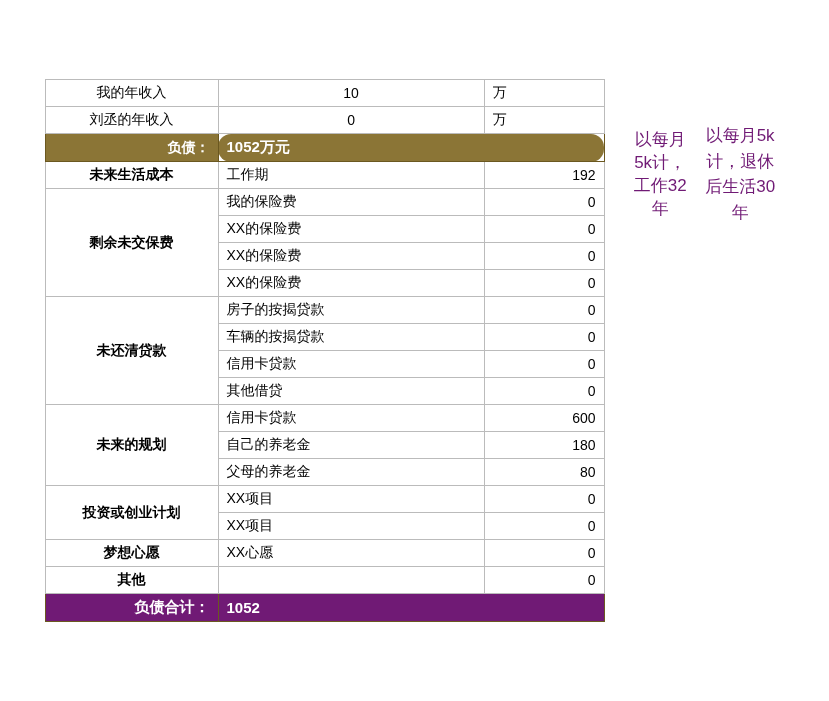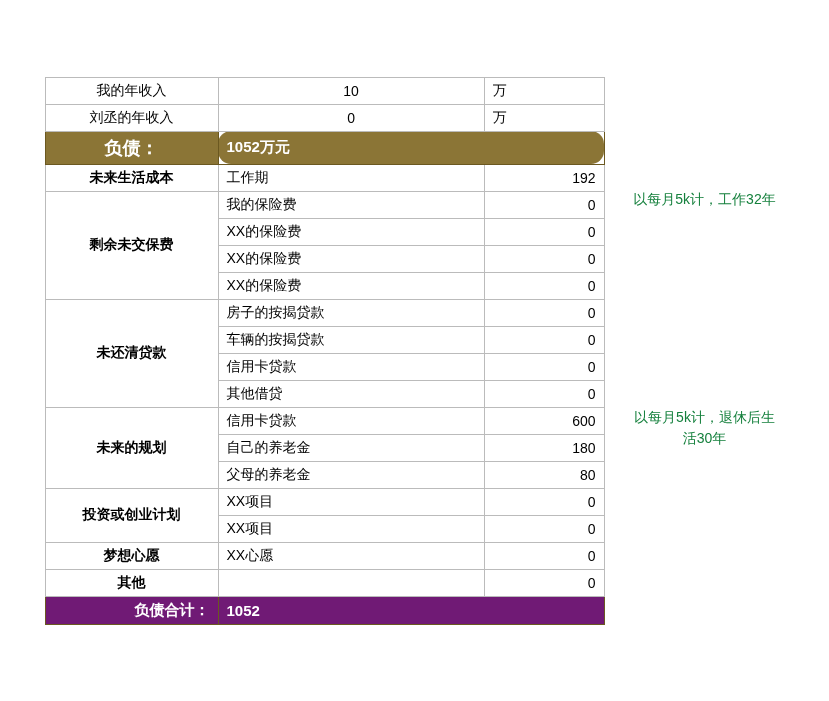--- a/index.html
+++ b/index.html
@@ -70,25 +70,25 @@
     }
 
     .value-cell {
       text-align: right;
       background: #fff;
       padding-right: 10px;
     }
 
     .side-notes {
       display: flex;
-      flex-direction: column;
+      flex-direction: row;
       gap: 0;
       width: 160px;
-      font-size: 14px;
-      color: #15803d;
+      font-size: 17px;
+      color: #701a75;
     }
 
     .side-note {
       display: flex;
       align-items: center;
       justify-content: center;
       text-align: center;
       padding: 4px 6px;
     }
   </style>
@@ -109,21 +109,21 @@
         <td style="text-align:center;">10</td>
         <td style="text-align:left;">万</td>
       </tr>
       <tr class="top-row">
         <td>刘丞的年收入</td>
         <td style="text-align:center;">0</td>
         <td style="text-align:left;">万</td>
       </tr>
 
       <tr class="header-row">
-        <td colspan="1" style="text-align:center; font-size:18px;">负债：</td>
+        <td colspan="1" style="text-align:right; font-size:14px;">负债：</td>
         <td colspan="2" style="text-align:left; font-size:15px;border-radius:13px;">1052万元</td>
       </tr>
 
       <tr>
         <td class="section-label" rowspan="1">未来生活成本</td>
         <td class="sub-label">工作期</td>
         <td class="value-cell">192</td>
       </tr>
 
       <tr>

